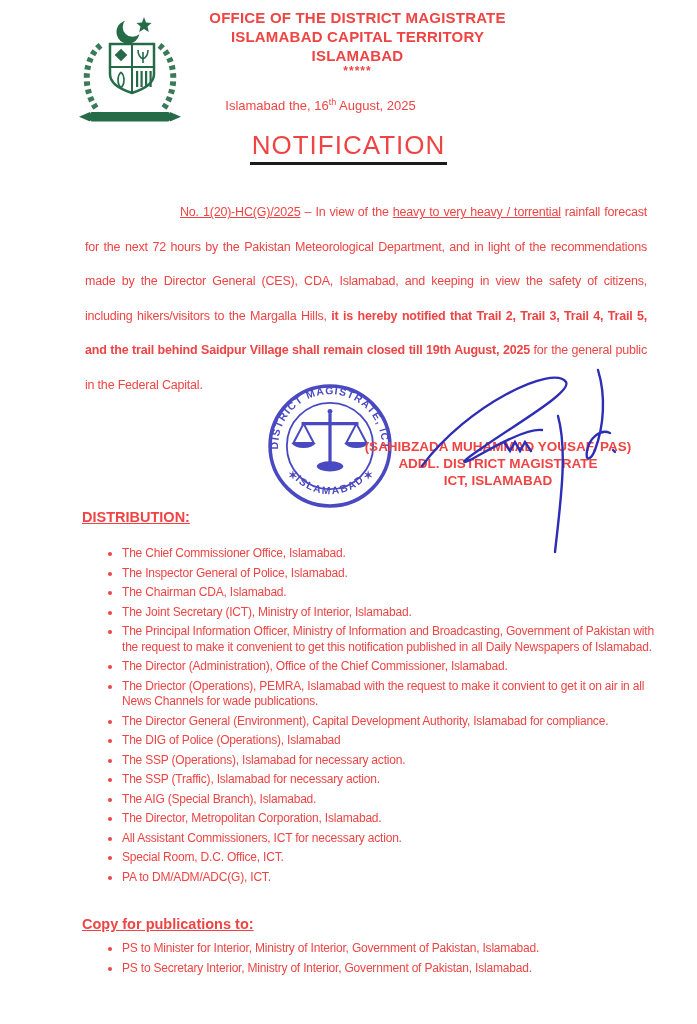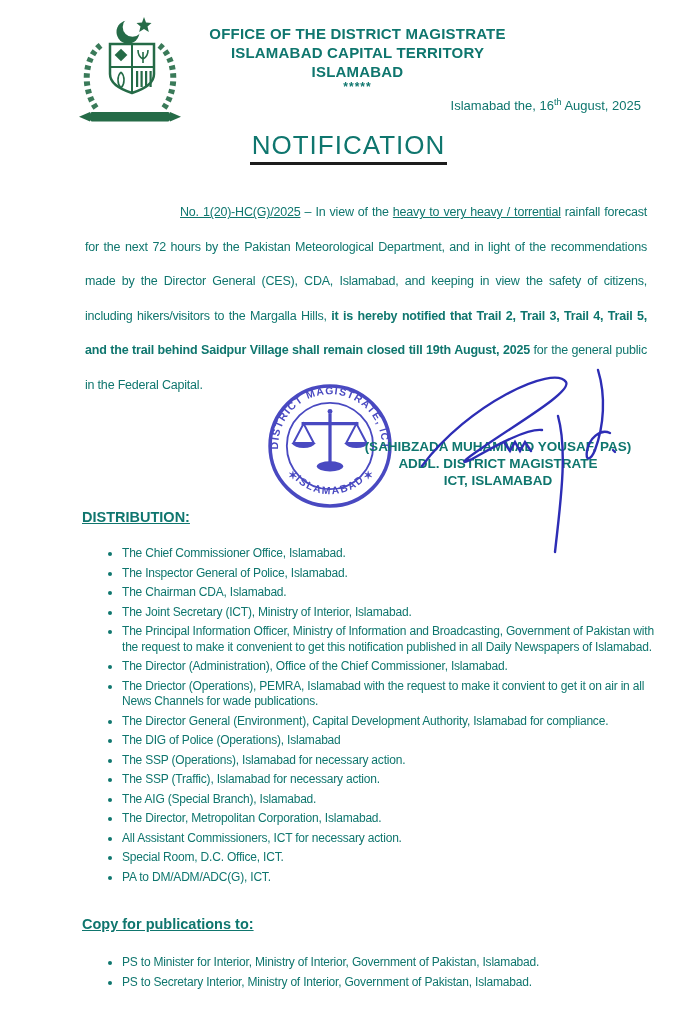--- a/index.html
+++ b/index.html
@@ -2,30 +2,29 @@
 <html><head>
 <meta charset="utf-8">
 <style>
   html,body{margin:0;padding:0;background:#e8e8e8;}
   .page{
     position:relative;
     width:697px;height:1024px;
     margin:0 auto;
     background:#ffffff;
     font-family:"Liberation Sans","DejaVu Sans",sans-serif;
-    color:#0f766e;
+    color:#ef4444;
     overflow:hidden;
     box-sizing:border-box;
-    padding-top:16px;
   }
   
   .emblem{position:absolute;left:74px;top:12px;width:112px;height:122px;}
   .header-text{margin-top:8px;text-align:center;font-weight:bold;font-size:15px;line-height:19px;letter-spacing:.2px;padding-left:18px;}
   .header-stars{font-size:12px;line-height:13px;font-weight:bold;letter-spacing:1px;}
-  .date-row{margin-top:0;padding-right:56px;text-align:right;font-size:13px;line-height:17px;}
+  .date-row{margin-top:16px;padding-right:56px;text-align:center;font-size:13px;line-height:17px;}
   .date-row sup{font-size:9px;}
   .doc-title-wrap{margin-top:16px;text-align:center;}
   .doc-title{display:inline-block;font-size:26px;font-weight:normal;letter-spacing:1px;border-bottom:3px solid #1c1c1c;padding:0 2px 1px 2px;}
   
   .body-par{
     margin:30px 50px 0 85px;
     text-align:justify;
     font-size:12.5px;
     letter-spacing:-0.2px;
     line-height:34.5px;
@@ -48,21 +47,21 @@
     padding-left:38px;
     list-style:disc outside;
   }
   ul.doc-list li{
     font-size:12px;
     letter-spacing:-0.2px;
     line-height:15.5px;
     margin-bottom:4px;
   }
   .copy-heading{margin-top:30px;}
-  ul.copy-list{margin-top:22px;}
+  ul.copy-list{margin-top:8px;}
 </style>
 </head>
 <body>
 
 <div class="page">
 
   <svg class="emblem" viewBox="0 0 112 122" aria-hidden="true">
     <g stroke="none">
 
       <circle cx="54" cy="20" r="11.5" fill="#256b47"></circle>

